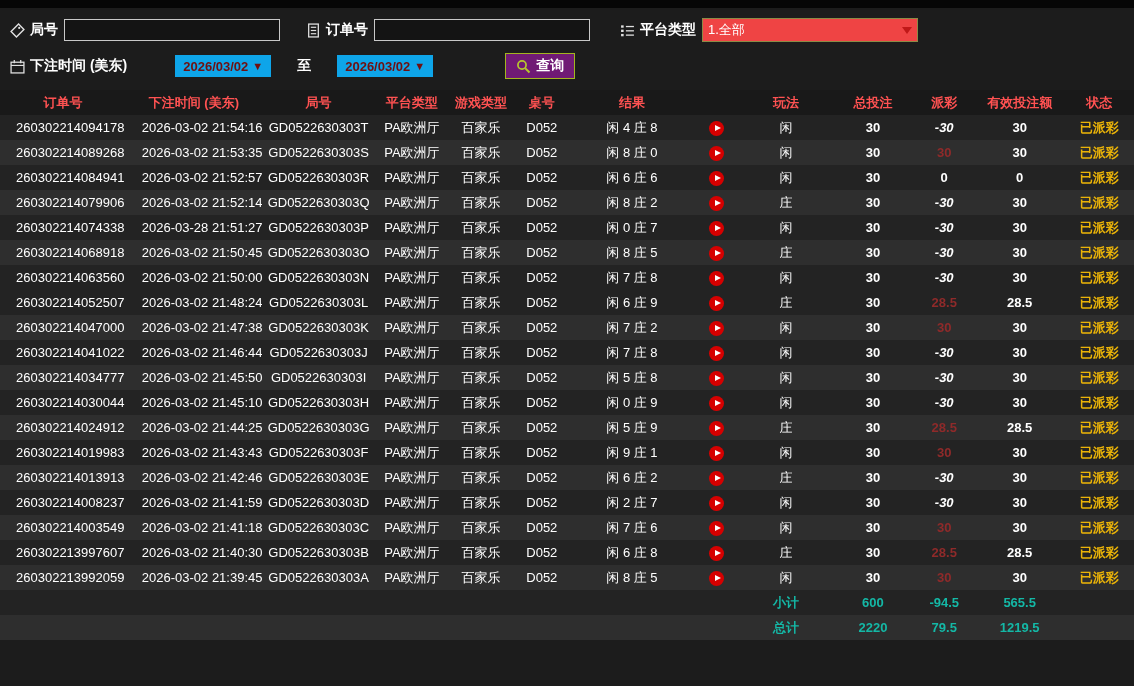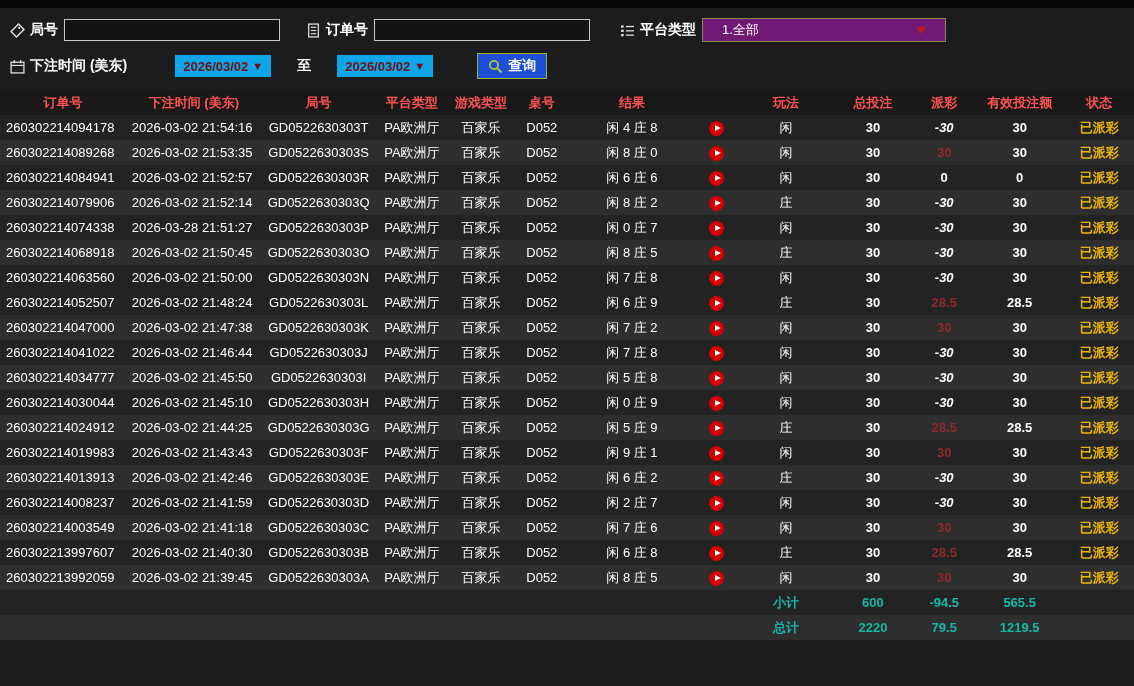--- a/index.html
+++ b/index.html
@@ -16,52 +16,52 @@
   .filter-row + .filter-row{margin-top:8px;}
   .flabel{display:inline-flex;align-items:center;gap:5px;font-weight:bold;font-size:14px;color:#fff;white-space:nowrap;}
   .flabel svg{display:block;}
   .txt{
     background:#141414;border:1px solid #c9c9c9;color:#eee;
     height:20px;width:206px;margin-left:6px;font-size:13px;
     font-family:"Liberation Sans",sans-serif;padding:0 4px;
   }
   .select{
     width:204px;height:22px;margin-left:6px;
-    background:#701a75;border:1px solid #8a8a46;
+    background:#ef4444;border:1px solid #8a8a46;
     display:inline-flex;align-items:center;justify-content:space-between;
-    padding:0 19px;cursor:pointer;font-size:13px;
+    padding:0 5px;cursor:pointer;font-size:13px;
   }
   .sel-arrow{
     width:0;height:0;border-left:5px solid transparent;border-right:5px solid transparent;
     border-top:7px solid #c01818;
   }
   .datechip{
     background:#0ea5e9;color:#701010;font-weight:bold;font-size:13px;
     height:22px;display:inline-flex;align-items:center;gap:4px;
     padding:0 8px;cursor:pointer;white-space:nowrap;
   }
   .datechip .dc-arrow{font-size:11px;color:#701010;}
   .to-label{font-weight:bold;font-size:14px;margin:0 26px 0 26px;}
   .query-btn{
-    margin-left:44px;display:inline-flex;align-items:center;gap:5px;
-    background:#1d4ed8;border:1px solid #a3b520;color:#fff;
+    margin-left:72px;display:inline-flex;align-items:center;gap:5px;
+    background:#701a75;border:1px solid #a3b520;color:#fff;
     font-family:"Liberation Sans",sans-serif;font-size:14px;font-weight:bold;
     height:26px;padding:0 10px;cursor:pointer;
   }
   
   table{width:100%;border-collapse:collapse;table-layout:fixed;}
   th{
     color:#ff5252;font-weight:bold;font-size:13px;height:25px;
     background:#191919;text-align:center;padding:0;white-space:nowrap;
   }
   td{
     height:25px;text-align:center;padding:0 2px;white-space:nowrap;
     overflow:hidden;font-size:13px;
   }
-  td.l{text-align:left;padding-left:6px;}
+  td.l{text-align:left;padding-left:16px;}
   tbody tr{background:#232323;}
   tbody tr.alt{background:#2e2e2e;}
   td.b{font-weight:bold;}
   td.neg{color:#ffffff;font-weight:bold;font-style:italic;}
   td.pos{color:#8f2a2a;font-weight:bold;}
   td.zero{color:#ffffff;font-weight:bold;}
   td.status{color:#eab308;font-weight:bold;}
   td.sum{color:#14b8a6;font-weight:bold;}
   .play{
     display:inline-block;width:15px;height:15px;border-radius:50%;

